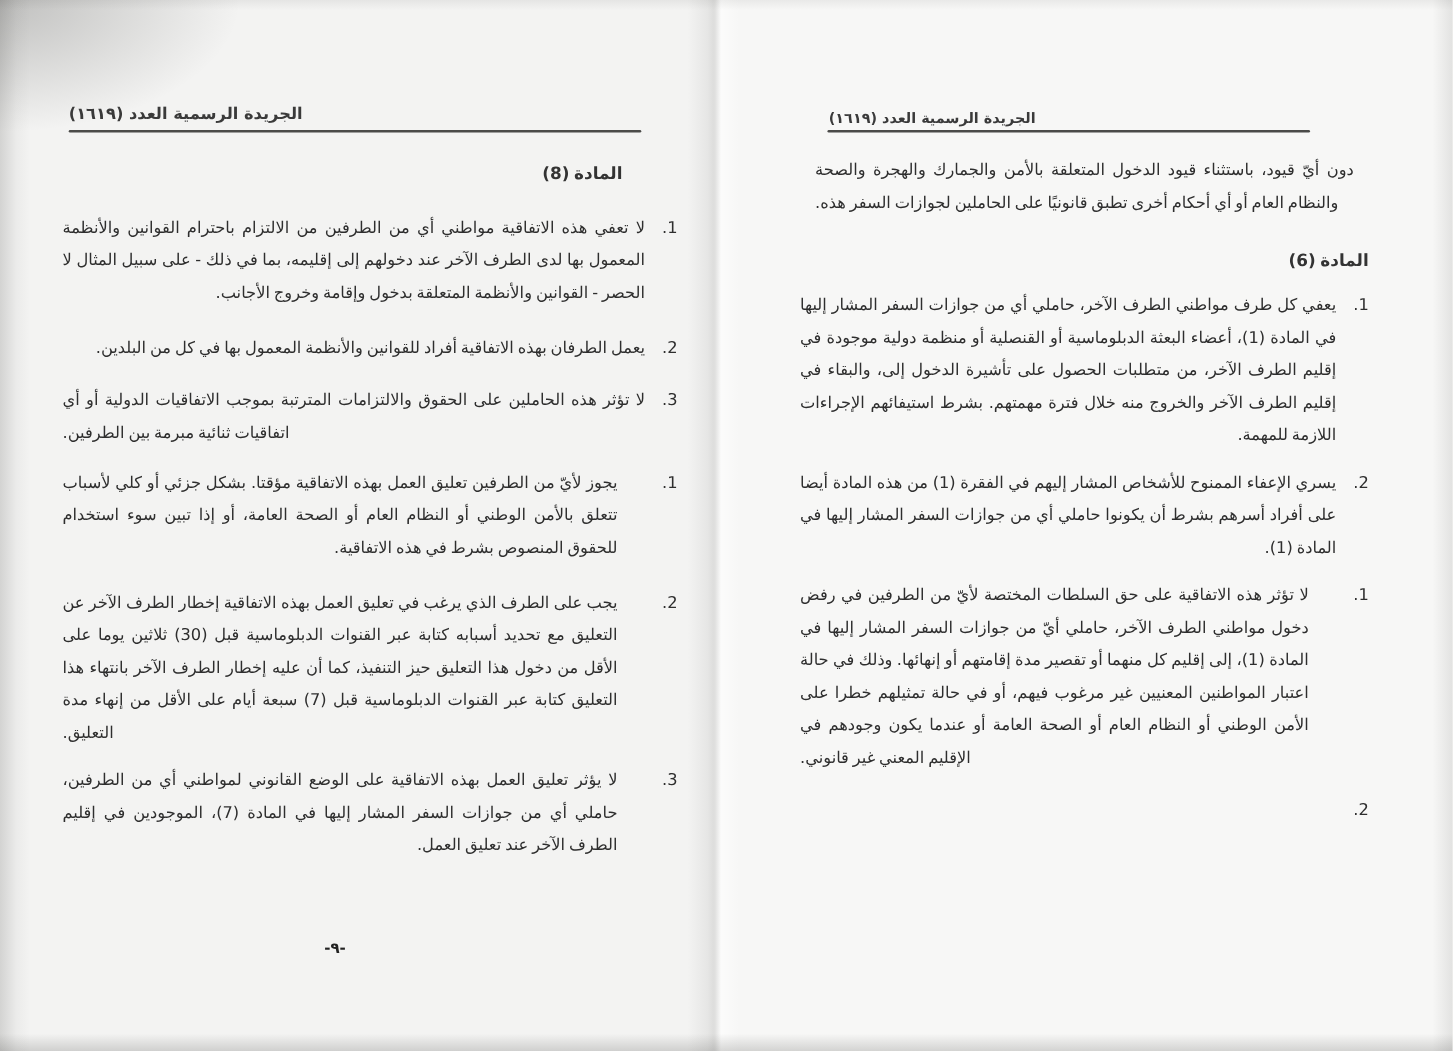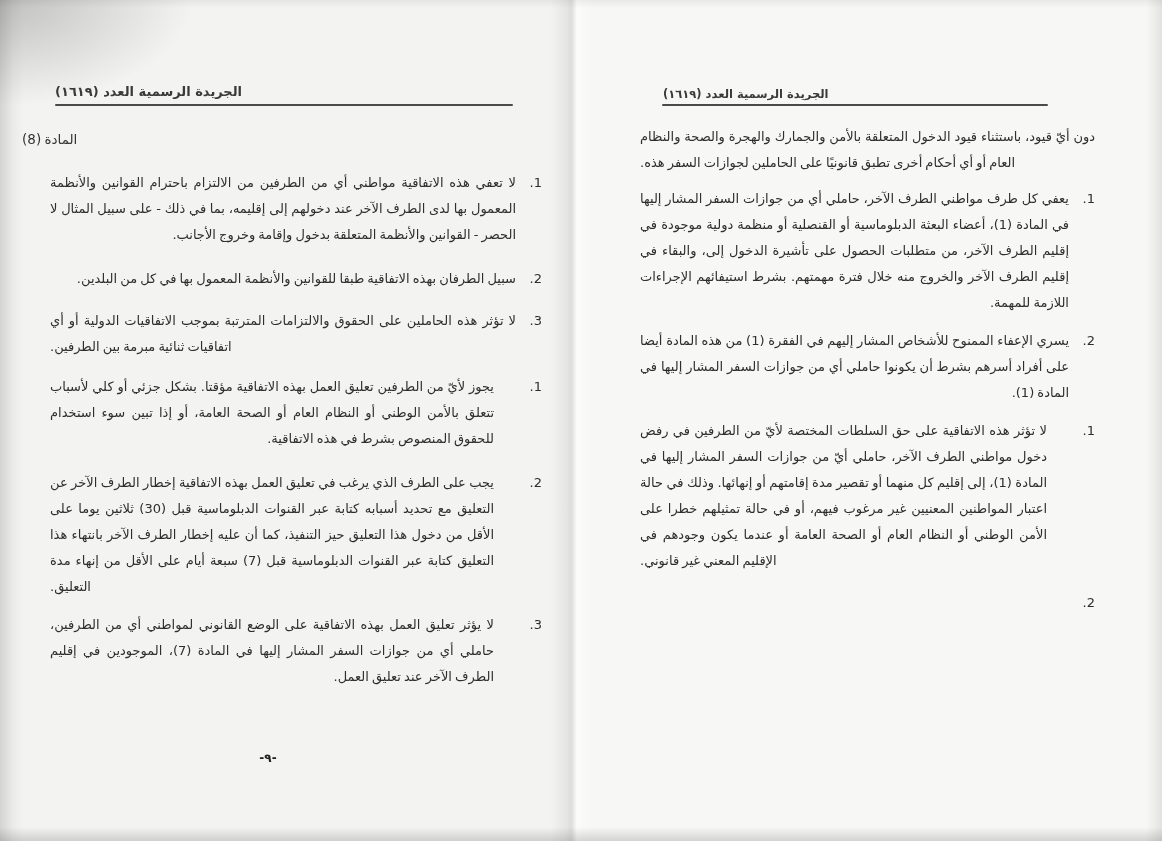--- a/index.html
+++ b/index.html
@@ -20,24 +20,24 @@
   .rule{position:absolute;height:2px;background:#4b4b49;border-radius:1px;}
   .rule-l{left:55px;top:104px;width:458px;}
   .rule-r{left:91px;top:104px;width:386px;}
 
   
   .col{position:absolute;top:0;direction:rtl;text-align:justify;
        font-size:13px;line-height:26px;word-spacing:-1px;color:#2e2e2e;}
   .col-l{left:50px;width:492px;}
   .col-r{left:69px;width:455px;}
 
-  .art{font-weight:normal;font-size:13.5px;text-align:left;margin:16px;line-height:26px;color:#333;}
+  .art{font-weight:bold;font-size:13.5px;text-align:right;margin:0;line-height:26px;color:#333;}
   .shift-l{transform:translateX(-44px);}
 
-  .para{margin:0;}
+  .para{margin:12px;}
   .item{position:relative;margin:0;}
   .item.tight{padding-right:26px;}
   .item.wide{padding-right:48px;}
   .num{position:absolute;right:0;top:0;line-height:26px;color:#2e2e2e;}
   .txt{display:block;text-align:justify;}
   .ll .txt,.ll{text-align-last:left;}
 
   
   .m-intro{margin-top:124px;}
   .m-h6{margin-top:20px;} .m-a6i1{margin-top:10px;} .m-a6i2{margin-top:12px;}
@@ -76,21 +76,21 @@
 
     <div class="col col-l" dir="rtl">
       <h2 class="art shift-l m-h8">المادة (8)</h2>
 
       <div class="item tight m-a8i1">
         <span class="num">1.</span>
         <span class="txt">لا تعفي هذه الاتفاقية مواطني أي من الطرفين من الالتزام باحترام القوانين والأنظمة المعمول بها لدى الطرف الآخر عند دخولهم إلى إقليمه، بما في ذلك - على سبيل المثال لا الحصر - القوانين والأنظمة المتعلقة بدخول وإقامة وخروج الأجانب.</span>
       </div>
       <div class="item tight m-a8i2">
         <span class="num">2.</span>
-        <span class="txt">سبيل الطرفان بهذه الاتفاقية طبقا للقوانين والأنظمة المعمول بها في كل من البلدين.</span>
+        <span class="txt">يعمل الطرفان بهذه الاتفاقية أفراد للقوانين والأنظمة المعمول بها في كل من البلدين.</span>
       </div>
       <div class="item tight ll m-a8i3">
         <span class="num">3.</span>
         <span class="txt">لا تؤثر هذه الحاملين على الحقوق والالتزامات المترتبة بموجب الاتفاقيات الدولية أو أي اتفاقيات ثنائية مبرمة بين الطرفين.</span>
       </div>
 
 
       <div class="item wide m-a9i1">
         <span class="num">1.</span>
         <span class="txt">يجوز لأيّ من الطرفين تعليق العمل بهذه الاتفاقية مؤقتا. بشكل جزئي أو كلي لأسباب تتعلق بالأمن الوطني أو النظام العام أو الصحة العامة، أو إذا تبين سوء استخدام للحقوق المنصوص بشرط في هذه الاتفاقية.</span>
@@ -108,20 +108,21 @@
     <div class="pn pn-l">-٩-</div>
   </section>
 
   <section class="page page-right">
     <div class="hdr hdr-r">الجريدة الرسمية العدد (١٦١٩)</div>
     <div class="rule rule-r"></div>
 
     <div class="col col-r" dir="rtl">
       <p class="para ll m-intro">دون أيّ قيود، باستثناء قيود الدخول المتعلقة بالأمن والجمارك والهجرة والصحة والنظام العام أو أي أحكام أخرى تطبق قانونيًا على الحاملين لجوازات السفر هذه.</p>
 
+      <h2 class="art m-h6">المادة (6)</h2>
 
       <div class="item tight m-a6i1">
         <span class="num">1.</span>
         <span class="txt">يعفي كل طرف مواطني الطرف الآخر، حاملي أي من جوازات السفر المشار إليها في المادة (1)، أعضاء البعثة الدبلوماسية أو القنصلية أو منظمة دولية موجودة في إقليم الطرف الآخر، من متطلبات الحصول على تأشيرة الدخول إلى، والبقاء في إقليم الطرف الآخر والخروج منه خلال فترة مهمتهم. بشرط استيفائهم الإجراءات اللازمة للمهمة.</span>
       </div>
       <div class="item tight m-a6i2">
         <span class="num">2.</span>
         <span class="txt">يسري الإعفاء الممنوح للأشخاص المشار إليهم في الفقرة (1) من هذه المادة أيضا على أفراد أسرهم بشرط أن يكونوا حاملي أي من جوازات السفر المشار إليها في المادة (1).</span>
       </div>
 

